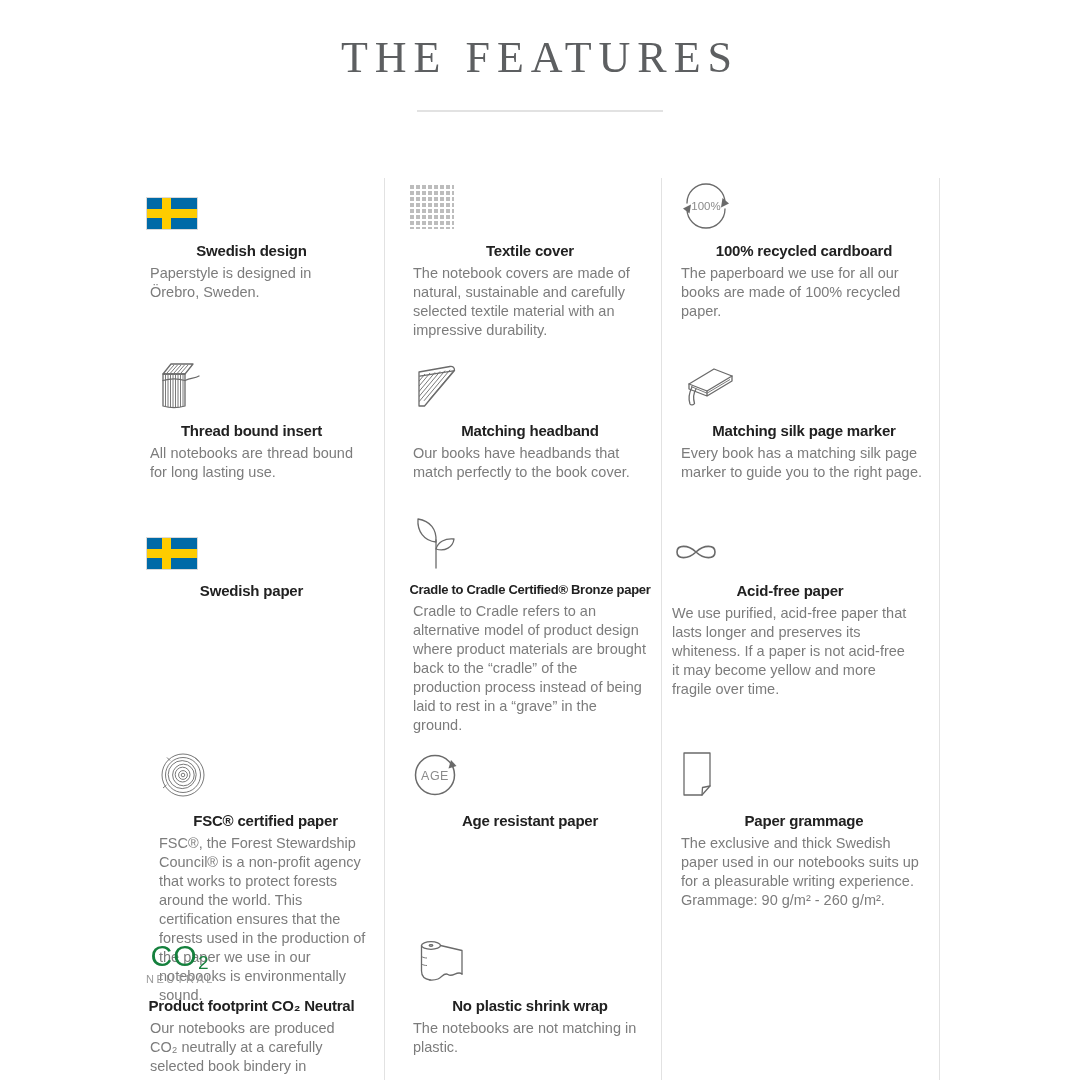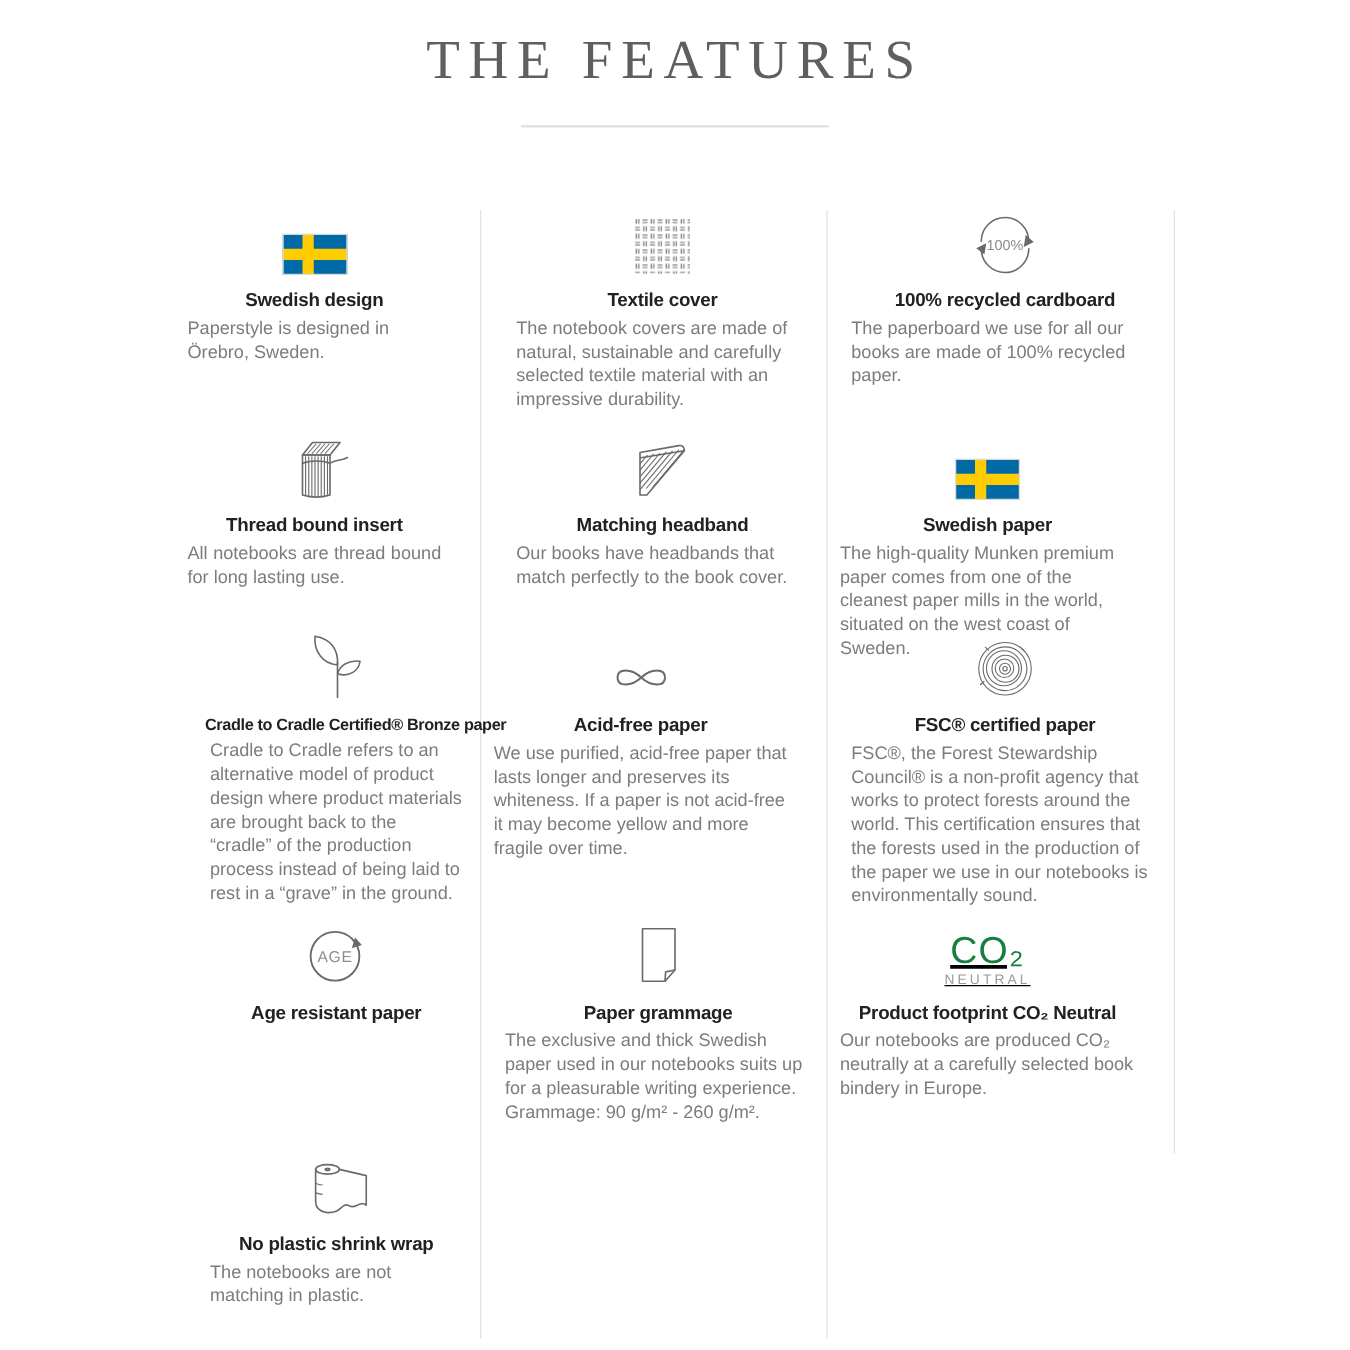--- a/index.html
+++ b/index.html
@@ -3,40 +3,40 @@
 <meta charset="utf-8">
 <style>
   html,body{margin:0;padding:0;background:#ffffff;}
   .page{
     width:1080px;height:1080px;background:#ffffff;overflow:hidden;position:relative;
     font-family:"Liberation Sans","DejaVu Sans",sans-serif;
   }
   
   .header{padding-top:14px;text-align:center;}
   .page-title{
-    margin:8px;font-family:"Liberation Serif","DejaVu Serif",serif;
+    margin:18px;font-family:"Liberation Serif","DejaVu Serif",serif;
     font-weight:400;font-size:44px;letter-spacing:7px;
     color:var(--title-color,#5d5f61);
   }
   .title-rule{
     width:246px;height:2px;background:var(--divider-color,#e2e2e2);
     margin:27px auto 0 auto;border:none;
   }
   
   .grid{
     margin:66px 0 0 140px;width:800px;
     display:grid;
     grid-template-columns:245px 277px 278px;
     grid-template-rows:180px 160px 230px 185px 148px;
   }
   .cell{border-right:1px solid var(--divider-color,#e2e2e2);box-sizing:border-box;}
   .cell.c1{padding:0 27px 0 6px;}
   .cell.c2{padding:0 10px 0 24px;}
   .cell.c3{padding:0 8px 0 15px;}
-  .icon-box{height:52px;display:flex;align-items:flex-end;justify-content:center;text-decoration:underline;}
+  .icon-box{height:52px;display:flex;align-items:flex-end;}
   .cell h3{
     margin:12px 0 5px 0;text-align:center;
     font-size:15px;font-weight:700;letter-spacing:-0.2px;
     color:var(--heading-color,#212121);
   }
   .cell h3.tight{font-size:13px;letter-spacing:-0.3px;white-space:nowrap;}
   .cell p{
     margin:4px;font-size:14.5px;line-height:19px;text-align:left;
     color:var(--body-color,#7c7c7c);
   }
@@ -133,32 +133,43 @@
             <path class="stk-thin" d="M16,14 L-10,45 M21,13 L-5,44 M26,12.4 L0,43.4 M31,11.5 L5,42.5 M36,10.7 L10,41.7 M41,9.8 L15,40.8 M46,9 L20,40"></path>
           </g>
           <path class="stk" d="M10,12 L41,6.5 Q45.5,6 45.5,10.5 L15.5,46 L10,46 Z"></path>
           <path class="stk" d="M10.8,16.2 L44.2,10.8"></path>
         </svg>
       </div>
       <h3>Matching headband</h3>
       <p>Our books have headbands that match perfectly to the book cover.</p>
     </div>
 
+    <div class="cell c3">
+      <div class="icon-box">
+        <svg width="60" height="52" viewBox="0 0 60 52">
+          <path class="stk" d="M12,26 L37,11 L55,18 L30,33 Z"></path>
+          <path class="stk" d="M12,26 V31 L30,38 V33 M55,18 V23 L30,38"></path>
+          <path class="stk-thin" d="M14,28.5 L30,35.2 L53,21.5"></path>
+          <path class="stk" d="M15,29 C12,35 11,40 13,46 C14,47.5 16.5,47.2 17.5,45.5 C16,40 16.5,35 19,31"></path>
+        </svg>
+      </div>
+      <h3>Matching silk page marker</h3>
+      <p>Every book has a matching silk page marker to guide you to the right page.</p>
+    </div>
 
     <div class="cell c1">
       <div class="icon-box">
         <svg width="52" height="33" viewBox="0 0 52 33">
           <rect x="0" y="0" width="52" height="33" class="flag-blue"></rect>
           <rect x="16" y="0" width="9" height="33" class="flag-yellow"></rect>
           <rect x="0" y="12" width="52" height="9" class="flag-yellow"></rect>
           <rect x="0.5" y="0.5" width="51" height="32" class="flag-frame"></rect>
         </svg>
       </div>
       <h3>Swedish paper</h3>
-      <p>The high-quality Munken premium paper comes from one of the cleanest paper mills in the world, situated on the west coast of Sweden.</p>
     </div>
 
     <div class="cell c2">
       <div class="icon-box">
         <svg width="52" height="54" viewBox="0 0 52 54">
           <path class="stk" d="M27,52 C27,42 27,34 27,24"></path>
           <path class="stk" d="M27,26 C15,25 8,15 9,3 C21,5 28,13 27,26 Z"></path>
           <path class="stk" d="M27,33 C29,26 36,22 45,23 C44,31 36,36 27,33 Z"></path>
         </svg>
       </div>

